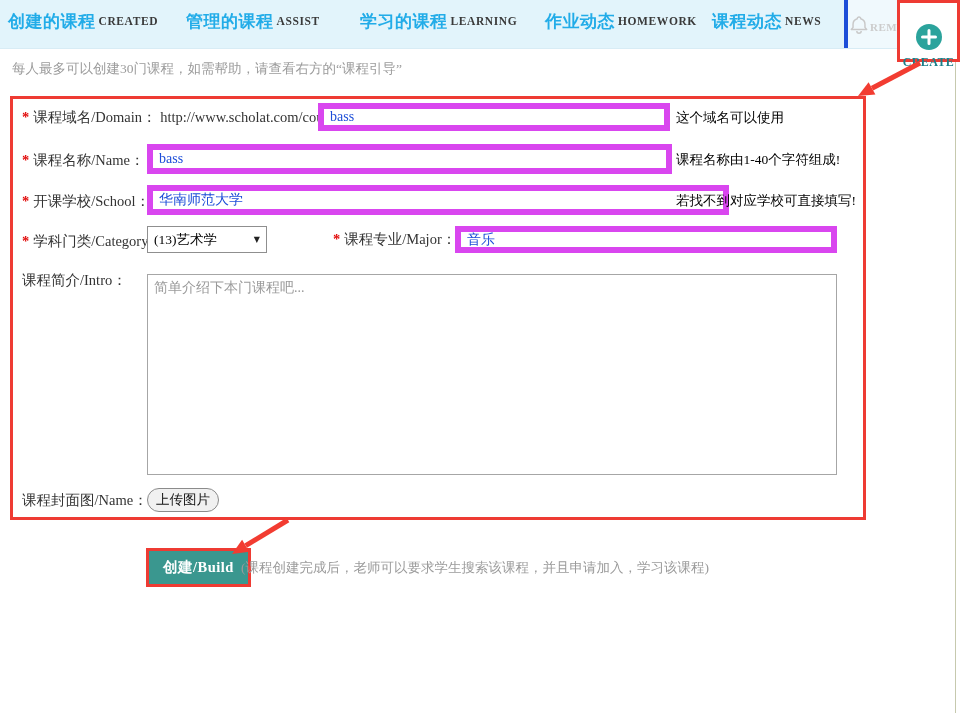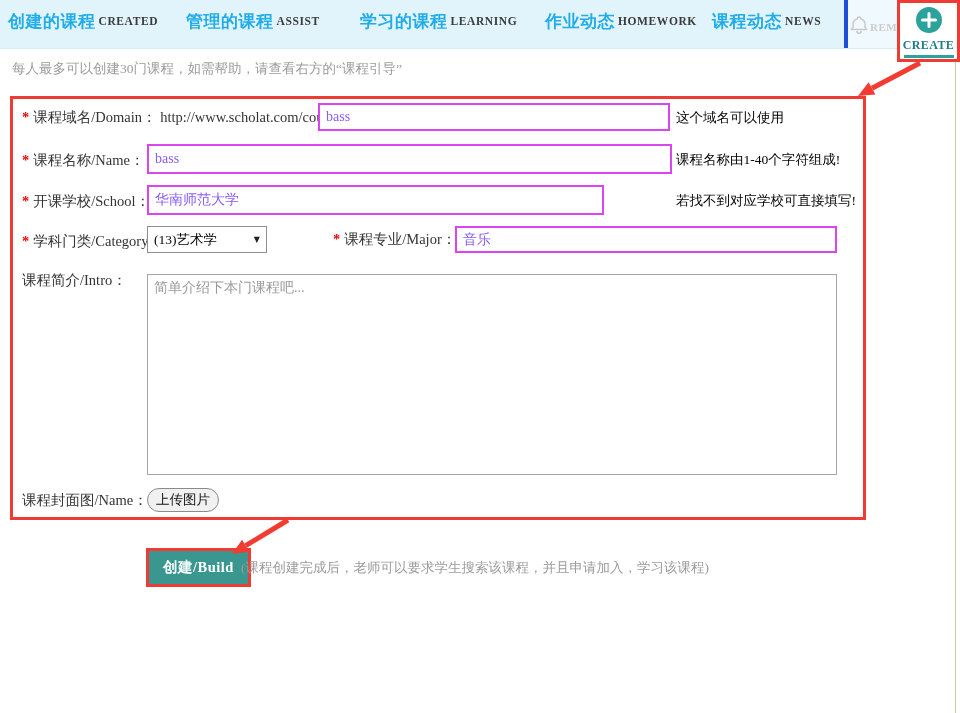--- a/index.html
+++ b/index.html
@@ -25,38 +25,38 @@
   .remind-cell{
     position:absolute;left:844px;top:0;width:53px;height:48px;
     background:#f0f9fd;border-left:4px solid #1d4ed8;
     display:flex;flex-direction:row;align-items:center;justify-content:flex-start;
     padding-top:5px;box-sizing:border-box;cursor:pointer;
   }
   .remind-label{font-weight:bold;font-size:11px;color:#cccccc;letter-spacing:.5px;margin-top:1px;}
   .create-cell{
     position:absolute;left:897px;top:0;width:63px;height:62px;
     background:#ffffff;border:3px solid #ee3b33;box-sizing:border-box;
-    display:flex;flex-direction:column;align-items:center;padding-top:3px;cursor:pointer;
+    display:flex;flex-direction:column;align-items:center;padding-top:20px;cursor:pointer;
   }
   .create-label{font-weight:bold;font-size:12px;color:#1b7e89;letter-spacing:.4px;margin-top:0px;}
   .create-underline{width:50px;height:3px;background:#2ba39c;margin-top:2px;}
   
   .page-edge{position:absolute;left:955px;top:62px;width:1px;height:651px;background:#c6c9ae;}
   
   .notice{position:absolute;left:12px;top:60px;font-size:13.5px;color:#9b9b9b;}
   
   .form-box{
     position:absolute;left:10px;top:96px;width:856px;height:424px;
     border:3px solid #ee3b33;background:#fff;box-sizing:border-box;
   }
   .frm{position:absolute;font-size:14.5px;color:#333;}
   .star{color:#e20b0a;font-weight:bold;margin-right:4px;}
   .txt-input{
-    position:absolute;box-sizing:border-box;border:2px solid #d946ef;background:#fff;
-    font-family:"Liberation Serif","DejaVu Serif",serif;font-size:14px;color:#8b5cf6;
+    position:absolute;box-sizing:border-box;border:6px solid #d946ef;background:#fff;
+    font-family:"Liberation Serif","DejaVu Serif",serif;font-size:14px;color:#1d4ed8;
     padding:2px 6px;outline:none;
   }
   .hint{position:absolute;font-size:13.5px;color:#000000;}
   .select-box{
     position:absolute;box-sizing:border-box;border:1px solid #8f8f8f;background:#fff;
     display:flex;align-items:center;justify-content:space-between;
     padding:0 6px;font-size:13.5px;color:#000;cursor:pointer;
   }
   .select-caret{font-size:8px;color:#222;font-family:"DejaVu Sans",sans-serif;}
   textarea.intro{
@@ -144,21 +144,21 @@
 
   <div class="frm" style="left:9px;top:52px;">
     <span class="star">*</span><span>课程名称/Name：</span>
   </div>
   <input class="txt-input" style="left: 134px; top: 45px; width: 525px; height: 30px;" value="bass">
   <div class="hint" style="left:663px;top:52px;">课程名称由1-40个字符组成!</div>
 
   <div class="frm" style="left:9px;top:93px;">
     <span class="star">*</span><span>开课学校/School：</span>
   </div>
-  <input class="txt-input" style="left: 134px; top: 86px; width: 457px; height: 30px;" value="华南师范大学">
+  <input class="txt-input" style="left: 134px; top: 86px; width: 582px; height: 30px;" value="华南师范大学">
   <div class="hint" style="left:663px;top:93px;">若找不到对应学校可直接填写!</div>
 
   <div class="frm" style="left:9px;top:133px;">
     <span class="star">*</span><span>学科门类/Category：</span>
   </div>
   <div class="select-box" style="left:134px;top:127px;width:120px;height:27px;gap:27px;">
     <span>(13)艺术学</span>
     <span class="select-caret">▼</span>
   </div>
   <div class="frm" style="left:320px;top:131px;">

